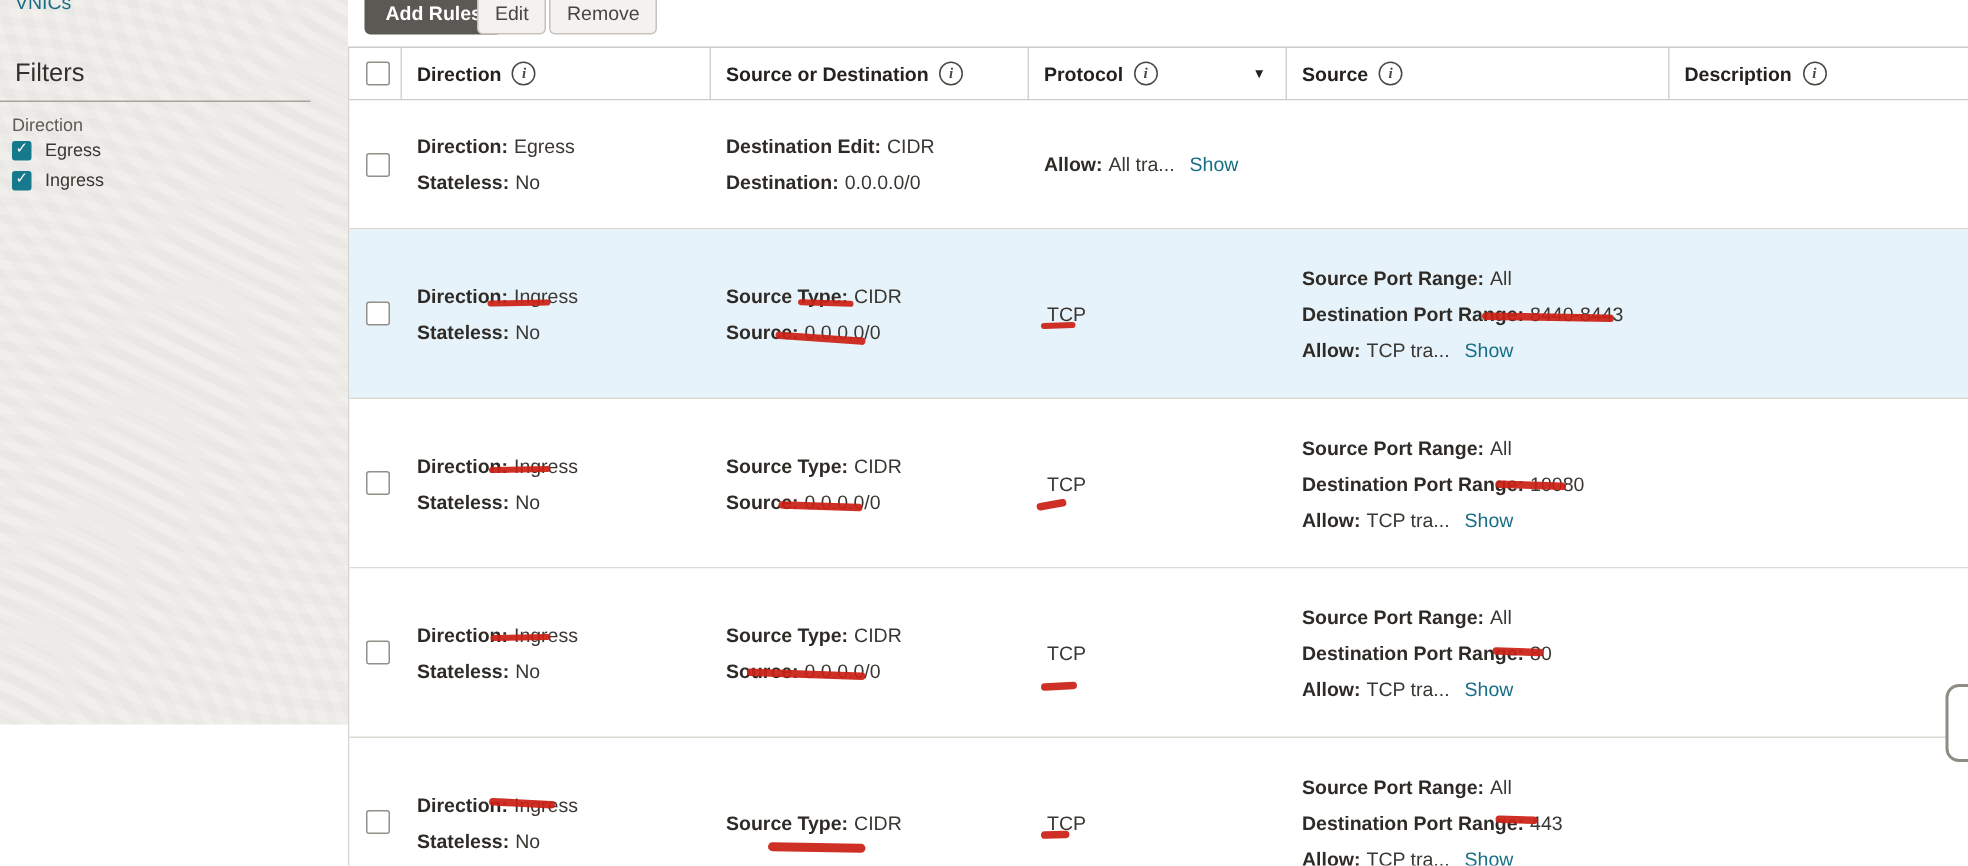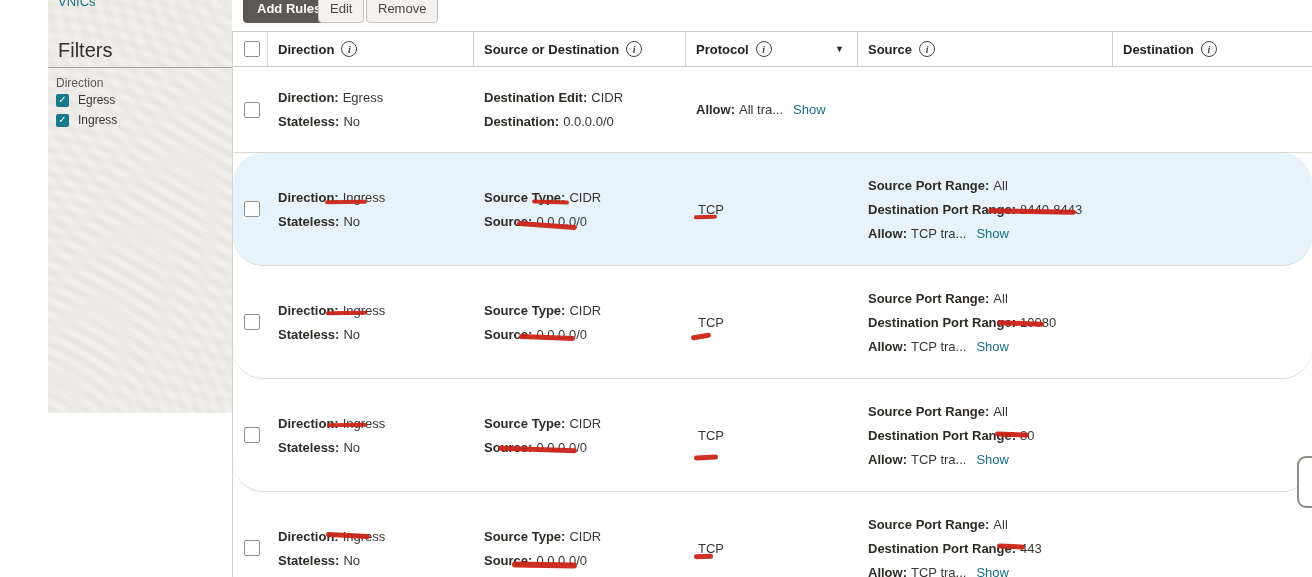--- a/index.html
+++ b/index.html
@@ -3,29 +3,28 @@
 <meta charset="utf-8">
 <style>
   html,body{margin:0;padding:0;}
   body{
     width:1312px;height:577px;position:relative;overflow:hidden;
     font-family:"Liberation Sans","DejaVu Sans",sans-serif;
     background:#ffffff;color:#3a3632;font-size:13px;
   }
   
   .sidebar{
-    position:absolute;left:0;top:0;width:232px;height:413px;
+    position:absolute;left:0;top:0;width:232px;height:483px;
     background:
       repeating-radial-gradient(circle at -15% 115%, rgba(0,0,0,0.016) 0 6px, rgba(0,0,0,0) 6px 12px),
       repeating-radial-gradient(circle at 115% -10%, rgba(0,0,0,0.014) 0 7px, rgba(0,0,0,0) 7px 14px),
       #f1efec;
-    margin-left: 48px;
   }
   .vnics{position:absolute;left:10px;top:-6px;color:#1b6f85;font-size:13px;text-decoration:none;cursor:pointer;}
-  .filters-title{position:absolute;left:10px;top:39px;font-size:20px;color:#33302c;}
+  .filters-title{position:absolute;left:10px;top:39px;font-size:17px;color:#33302c;}
   .side-divider{position:absolute;left:0;top:67px;width:207px;height:1px;background:#a8a29a;}
   .filter-group-label{position:absolute;left:8px;top:76px;font-size:12px;color:#5f5a54;}
   .filter-row{position:absolute;left:8px;display:flex;align-items:center;gap:9px;cursor:pointer;}
   .filter-row.r1{top:93px;} .filter-row.r2{top:113px;}
   .scb{width:13px;height:13px;background:#17798c;border-radius:2px;color:#fff;
        display:inline-flex;align-items:center;justify-content:center;font-size:10px;line-height:1;flex:none;}
   .filter-label{font-size:12px;color:#3a3632;}
   
   .content{position:absolute;left:232px;top:0;width:1080px;height:577px;background:#fff;}
   .btn{position:absolute;top:-6px;height:29px;border-radius:4px;font-size:13px;
@@ -44,21 +43,21 @@
   .c-src{width:212px;flex:none;}
   .c-proto{width:172px;flex:none;}
   .c-det{width:255px;flex:none;}
   .c-desc{flex:1;}
   .info{width:14px;height:14px;border:1px solid #4a4641;border-radius:50%;flex:none;
         display:inline-flex;align-items:center;justify-content:center;
         font-family:"Liberation Serif","DejaVu Serif",serif;font-style:italic;font-size:10px;color:#4a4641;cursor:pointer;}
   .caret{margin-left:auto;margin-right:13px;font-size:9px;color:#24211e;cursor:pointer;}
   .row{display:flex;background:#fff;border-bottom:1px solid #dcd9d4;}
   .row.selected{background:#e7f3fa;}
-  .row.h85{height:85px;align-items:center;} .row.h112{height:112px;border-radius:30px;}
+  .row.h85{height:85px;align-items:center;} .row.h112{height:112px;}
   .cell{display:flex;flex-direction:column;justify-content:center;gap:9px;padding-left:10px;box-sizing:border-box;}
   .c-proto.cell{padding-left:12px;}
   .line{white-space:nowrap;line-height:15px;}
   .line b{font-weight:700;color:#2e2b27;margin-right:4px;}
   .box{width:14px;height:14px;border:1px solid #949089;border-radius:2px;background:#fff;cursor:pointer;flex:none;}
   .show-link{color:#156e86;margin-left:10px;cursor:pointer;}
   
   #annotations{position:absolute;left:0;top:0;width:1312px;height:577px;pointer-events:none;z-index:10;}
   .ann{position:absolute;background:#cb2016;border-radius:3px;opacity:.93;}
   
@@ -106,21 +105,21 @@
       <div class="th c-proto">
         <span>Protocol</span>
         <span class="info">i</span>
         <span class="caret">▼</span>
       </div>
       <div class="th c-det">
         <span>Source</span>
         <span class="info">i</span>
       </div>
       <div class="th c-desc">
-        <span>Destination</span>
+        <span>Description</span>
         <span class="info">i</span>
       </div>
     </div>
 
     <div class="row h85">
       <div class="c-cb">
           <span class="box"></span>
         </div>
       <div class="cell c-dir">
         <div class="line"><b>Direction:</b><span>Egress</span></div>
@@ -208,21 +207,20 @@
     <div class="row h112">
       <div class="c-cb">
           <span class="box"></span>
         </div>
       <div class="cell c-dir">
         <div class="line"><b>Direction:</b><span>Ingress</span></div>
         <div class="line"><b>Stateless:</b><span>No</span></div>
       </div>
       <div class="cell c-src">
         <div class="line"><b>Source Type:</b><span>CIDR</span></div>
-        <div class="line"><b>Source:</b><span>0.0.0.0/0</span></div>
       </div>
       <div class="cell c-proto">
         <div class="line"><span>TCP</span></div>
       </div>
       <div class="cell c-det">
         <div class="line"><b>Source Port Range:</b><span>All</span></div>
         <div class="line"><b>Destination Port Range:</b><span>443</span></div>
         <div class="line"><b>Allow:</b><span>TCP tra...</span><a class="show-link">Show</a></div>
       </div>
       <div class="cell c-desc"></div>

